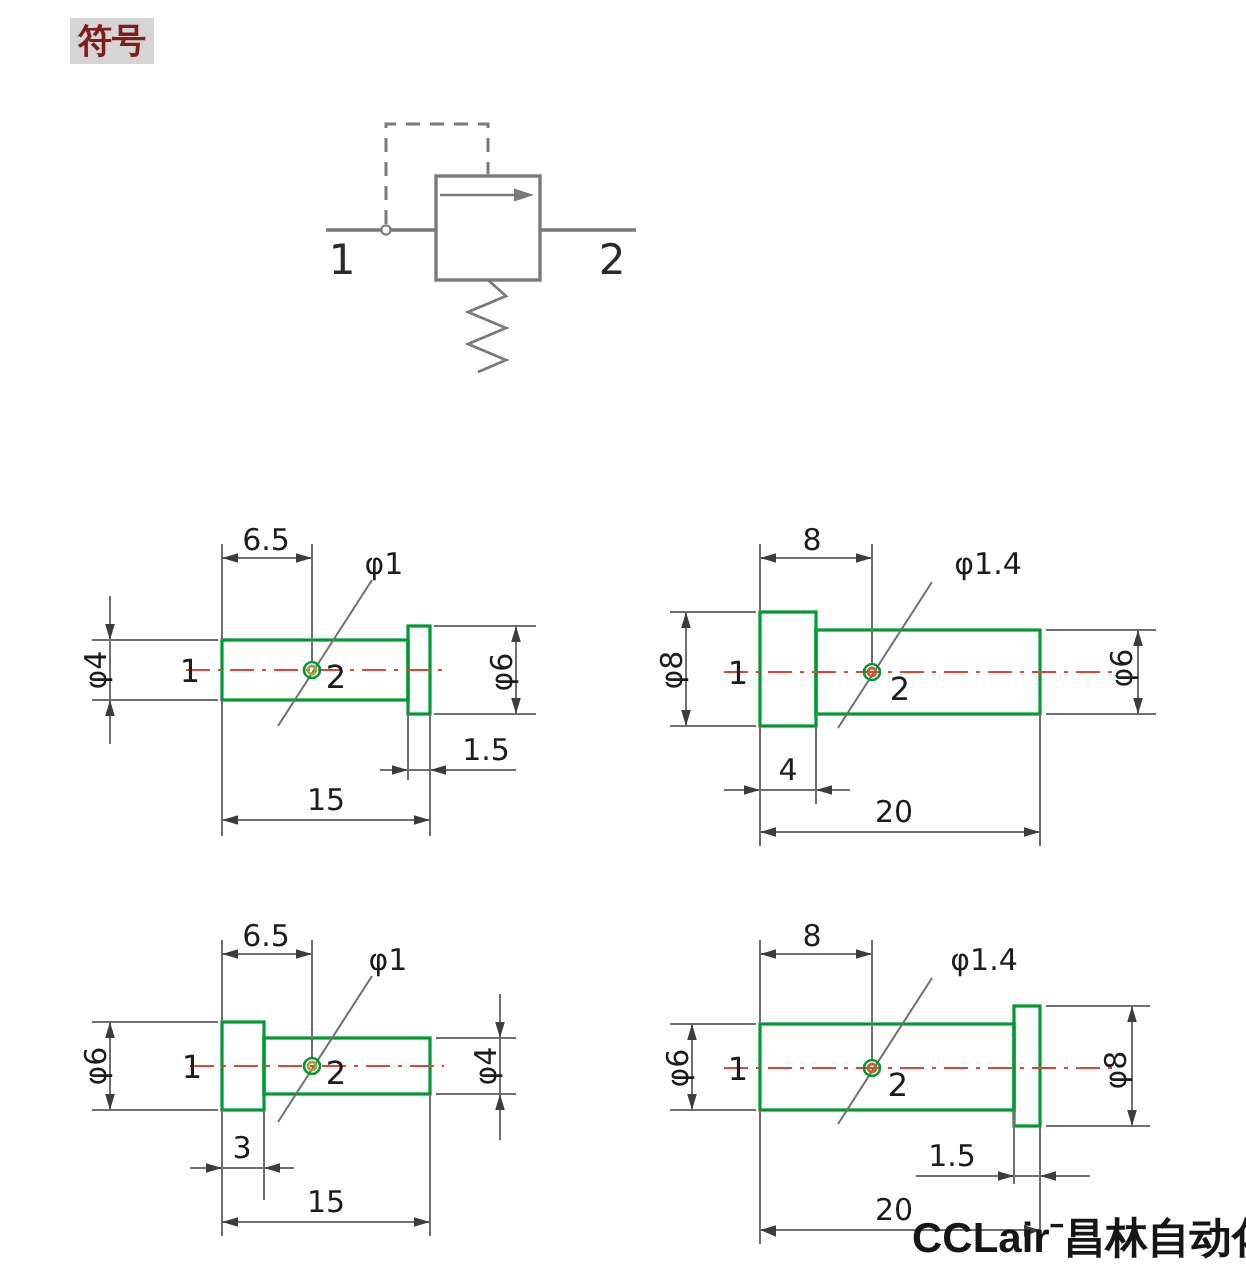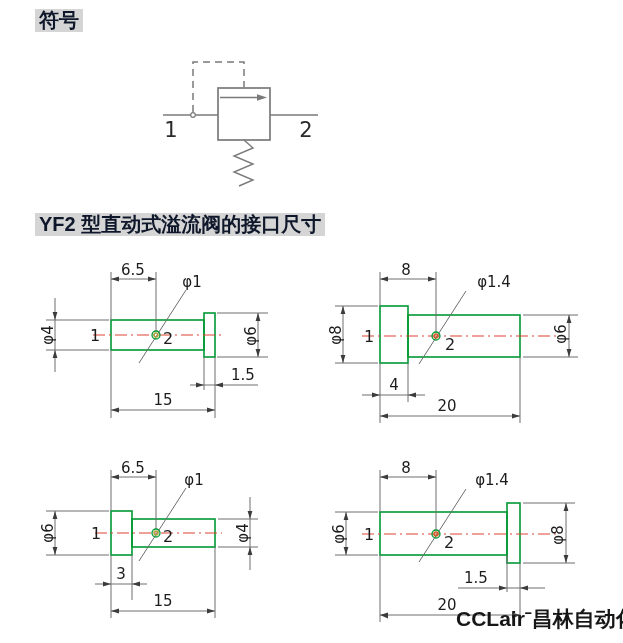--- a/index.html
+++ b/index.html
@@ -1,22 +1,22 @@
 <!DOCTYPE html>
 <html style="--green: #009933; --centerline: #dd4433; --dimline: #6f6f6f; --arrow: #3c3c3c; --ink: #1c1c1c; --symbol_gray: #7a7a7a; --header_bg: #d5d5d5; --hole_inner_left: #a8a23c; --hole_inner_right: #cc5a22;"><head>
 <meta charset="utf-8">
 <style>
   html,body { margin:0; padding:0; background:#fff; }
   .canvas {
     position:relative; width:623px; height:643px; background:#ffffff;
     font-family:"Liberation Sans","DejaVu Sans",sans-serif; overflow:hidden;
   }
   .hdr {
-    position:absolute; background:var(--header_bg,#d5d5d5); color:#0f172a;
-    font-weight:bold; font-size:20px; line-height:23px; padding:0 4px;
+    position:absolute; background:var(--header_bg,#d5d5d5); color:#7f1d1d;
+    font-weight:bold; font-size:17px; line-height:23px; padding:0 4px;
     white-space:nowrap; font-family:"Liberation Sans","DejaVu Sans",sans-serif;
   }
   .hdr1 { left:35px; top:9px; }
   .hdr2 { left:35px; top:213px; }
   svg.art { position:absolute; left:0; top:0; }
   
   .gl { stroke:var(--green,#009933); stroke-width:1.6; fill:none; }
   .dl { stroke:var(--dimline,#6f6f6f); stroke-width:1; fill:none; }
   .cl { stroke:var(--centerline,#dd4433); stroke-width:1.1; fill:none; stroke-dasharray:12 4 2 4; }
   .ar { fill:var(--arrow,#3c3c3c); stroke:none; }
@@ -233,15 +233,14 @@
       <text class="dt" transform="rotate(-90 344 534)" x="344" y="534" text-anchor="middle">φ6</text>
       <text class="pt" x="369" y="540" text-anchor="middle">1</text>
       <text class="pt" x="449" y="548" text-anchor="middle">2</text>
       <text class="dt" transform="rotate(-90 563 535)" x="563" y="535" text-anchor="middle">φ8</text>
       <text class="dt" x="476" y="583" text-anchor="middle">1.5</text>
       <text class="dt" x="447" y="610" text-anchor="middle">20</text>
     </g>
   </svg>
 
   <div class="hdr hdr1">符号</div>
-  <div class="hdr hdr2">YF2 型直动式溢流阀的接口尺寸</div>
   <div class="watermark">CCLairˉ昌林自动化</div>
 </div>
 
 </body></html>

